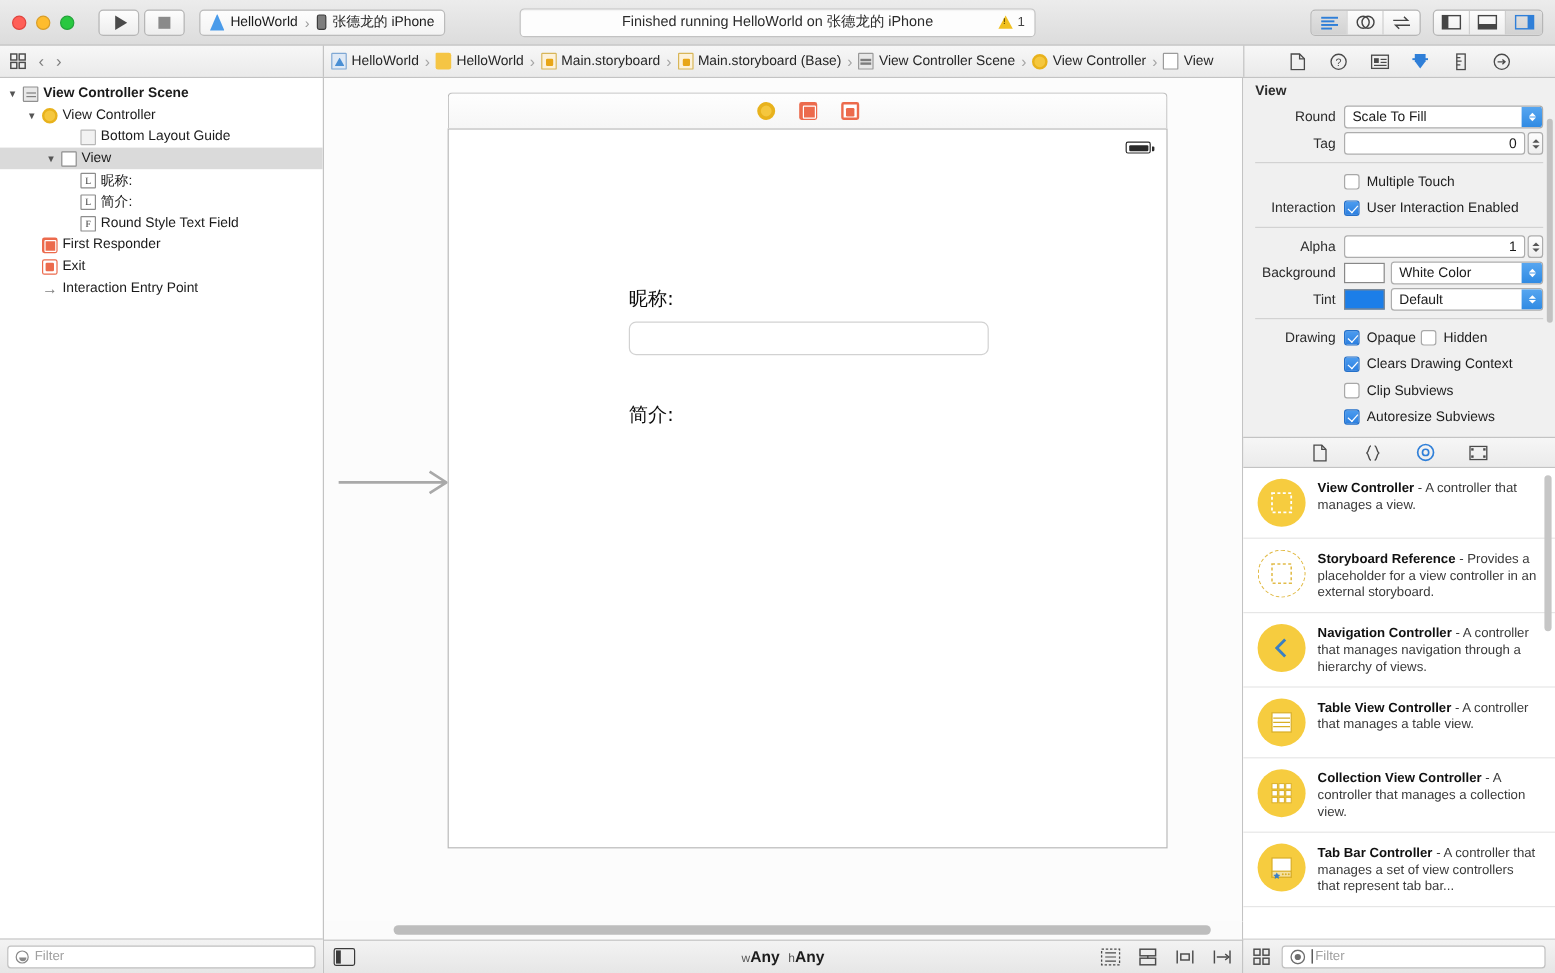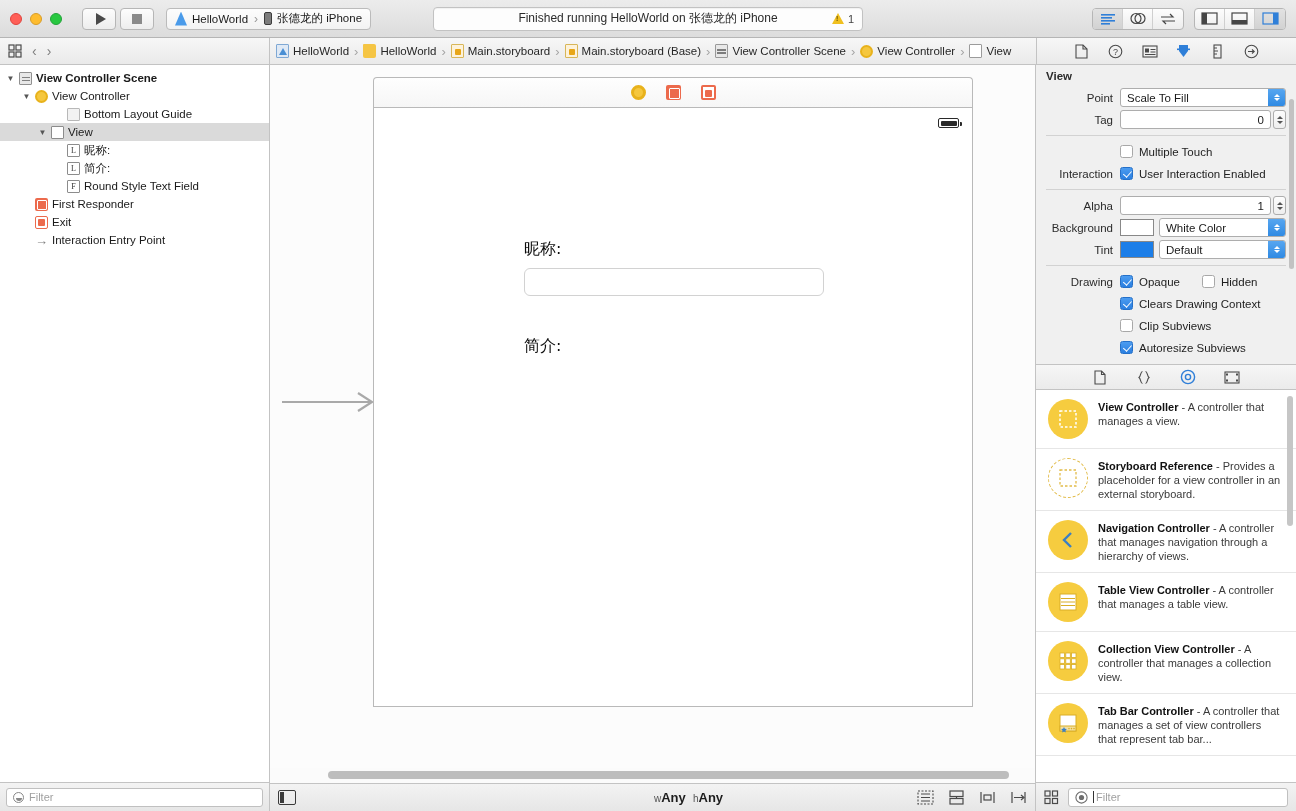--- a/index.html
+++ b/index.html
@@ -170,21 +170,21 @@
   .hscroll-row { height: 15px; min-height:15px; background:#fbfbfb; border-right:1px solid #c3c3c3; position: relative; }
   .hscroll { position: absolute; left: 58px; right: 26px; top: 3px; height: 8px;
     background: #bdbdbd; border-radius: 4px; }
   .canvas-bottom {
     height: 28px; min-height:28px; border-top: 1px solid #c3c3c3; border-right:1px solid #c3c3c3;
     background: linear-gradient(to bottom,#f3f3f3,#e6e6e6);
     display: flex; align-items: center; padding: 0 8px; position: relative;
   }
   .panel-toggle { width: 18px; height: 15px; border: 1.5px solid #3a3a3a; border-radius: 2px; position: relative; }
   .panel-toggle::after { content:""; position:absolute; left:1px; top:1px; bottom:1px; width:4px; background:#3a3a3a;}
-  .sizeclass { position: absolute; left: 50%; transform: translateX(-50%); font-size: 13px; color: #1d1d1d; margin-left: 36px; }
+  .sizeclass { position: absolute; left: 50%; transform: translateX(-50%); font-size: 13px; color: #1d1d1d; }
   .sizeclass .dim { font-size: 10px; color: #555; }
   .sizeclass b { font-weight: bold; }
   .al-btns { margin-left: auto; display: flex; gap: 14px; align-items: center; }
   .alb { width: 17px; height: 15px; }
 
   
   .right { width: 260px; min-width:260px; display: flex; flex-direction: column; background: #f0f0f0; }
   .insp {
     height: 300px; min-height:300px; background: #f0f0f0; overflow: hidden;
     border-bottom: 1px solid #c3c3c3; position: relative; padding-top: 2px;
@@ -567,21 +567,21 @@
         </span>
       </div>
     </div>
 
     <div class="right">
 
       <div class="insp">
         <div class="insp-title">View</div>
 
         <div class="irow">
-          <span class="ilab">Point</span>
+          <span class="ilab">Round</span>
           <span class="popup">
             <span>Scale To Fill</span>
             <span class="pop-arrows">
                 <i class="u"></i>
                 <i class="d"></i>
               </span>
           </span>
         </div>
 
 
@@ -643,21 +643,21 @@
                 <i class="u"></i>
                 <i class="d"></i>
               </span>
           </span>
         </div>
 
         <div class="idiv"></div>
 
         <div class="irow">
           <span class="ilab">Drawing</span>
-          <span class="cbrow" style="width:82px">
+          <span class="cbrow" style="width:64px">
             <span class="cb on"></span>
             <span>Opaque</span>
           </span>
           <span class="cbrow">
             <span class="cb"></span>
             <span>Hidden</span>
           </span>
         </div>
         <div class="irow">
           <span class="ilab"></span>

